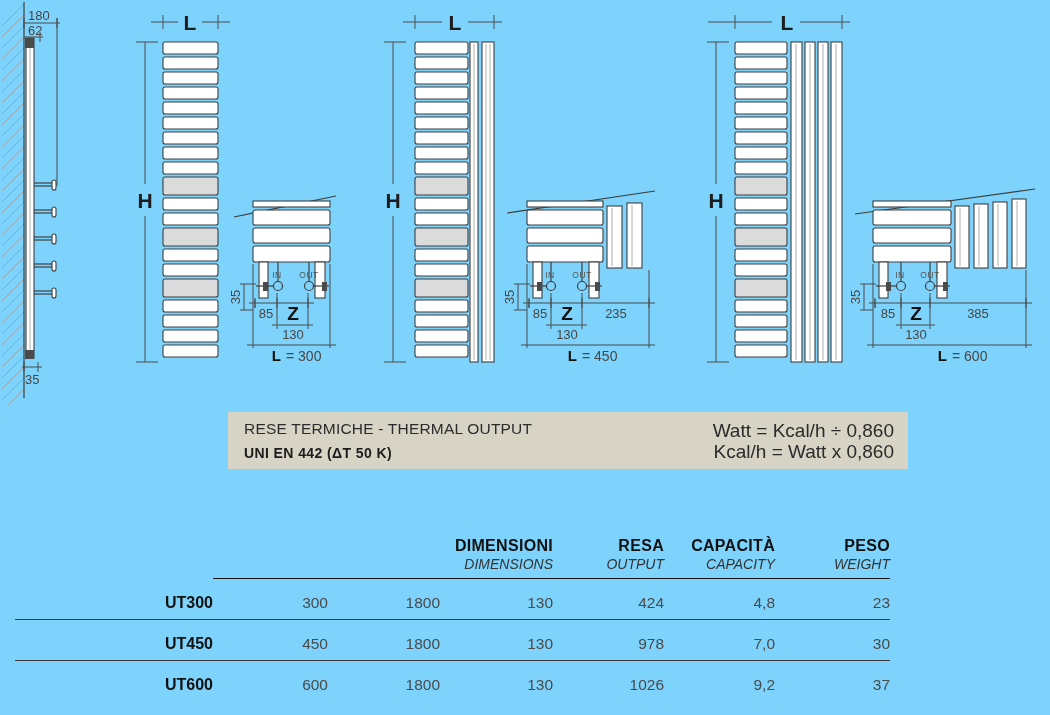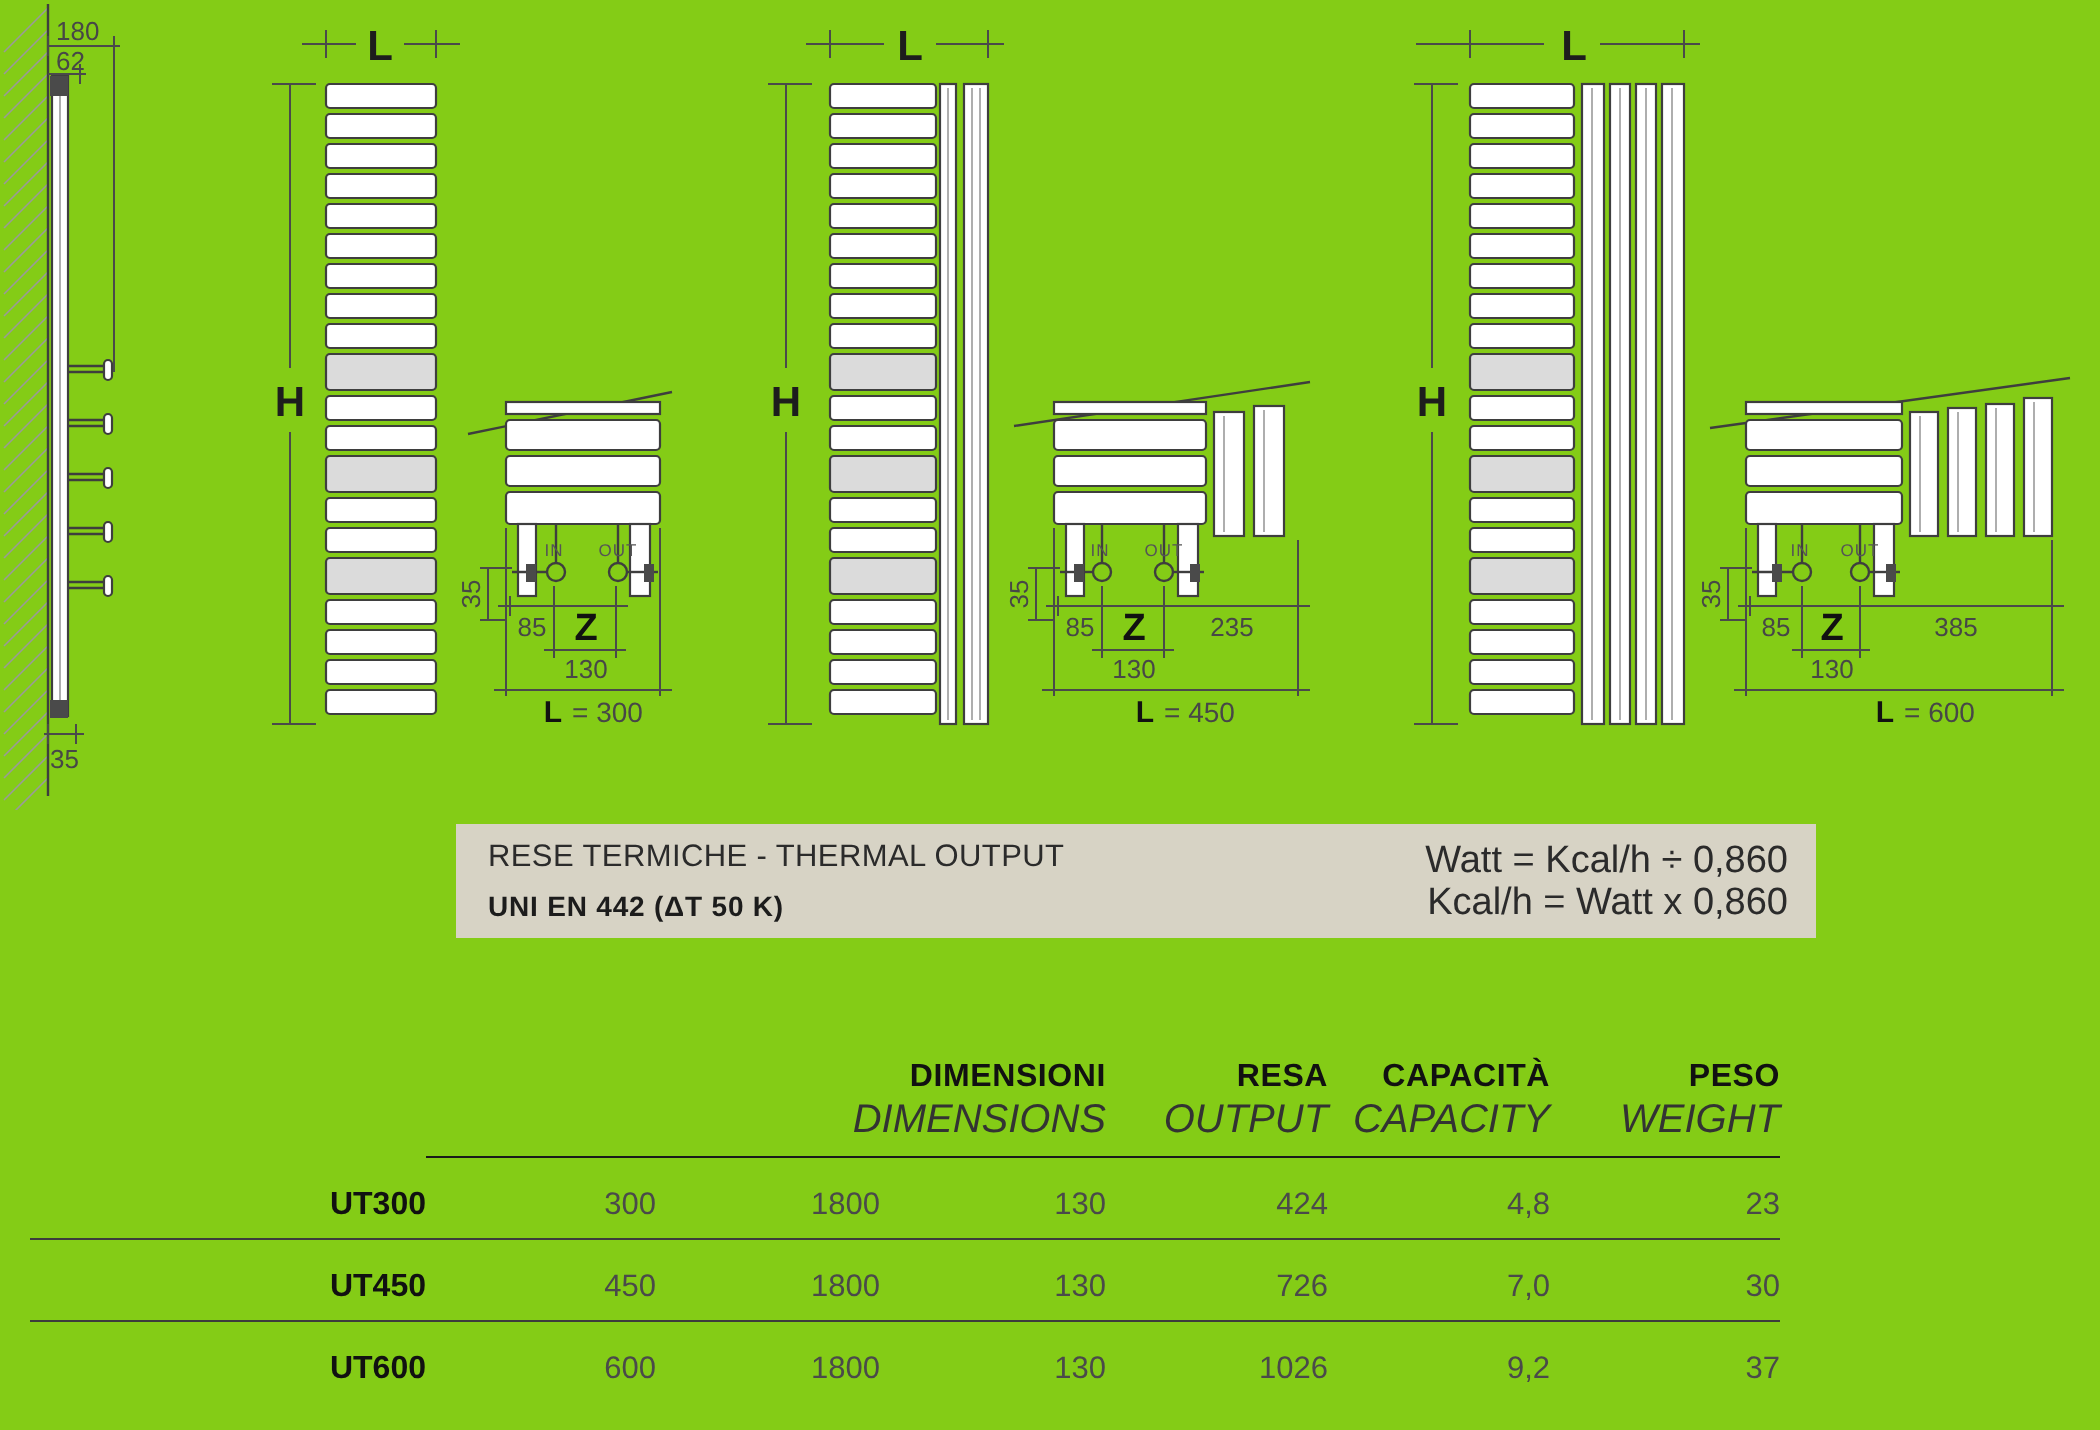--- a/index.html
+++ b/index.html
@@ -1,16 +1,16 @@
 <!DOCTYPE html>
 <html><head>
 <meta charset="utf-8">
 <style>
   html,body{margin:0;padding:0;background:#fff;}
-  #page{position:relative;width:1050px;height:715px;background:#84cc16;overflow:hidden;
+  #page{position:relative;width:1050px;height:715px;background:#7dd3fc;overflow:hidden;
         font-family:"Liberation Sans",sans-serif;color:#2e2e2e;text-decoration:underline;}
   svg text{font-family:"Liberation Sans",sans-serif;fill:#474747;}
   .dimtxt{font-size:13px;}
   .dimtxt-sm{font-size:8.5px;letter-spacing:.5px;fill:#555;}
   .biglab{font-size:21px;font-weight:bold;fill:#1d1d1d;}
   .zlab{font-size:19px;font-weight:bold;fill:#111;}
   .llab{font-size:15px;font-weight:bold;fill:#111;}
   .lval{font-size:14px;fill:#474747;}
   .slat{fill:#ffffff;stroke:#3e3e3e;stroke-width:1.1;}
   .slat.gray{fill:#dbdbdb;}
@@ -25,21 +25,21 @@
   #banner .l1{font-size:15.5px;letter-spacing:.2px;color:#2b2b2b;}
   #banner .l2{font-size:14px;font-weight:bold;letter-spacing:.4px;color:#1c1c1c;margin-top:7px;}
   #banner .fr{text-align:right;font-size:19px;color:#2b2b2b;line-height:21px;}
   
   #spec{position:absolute;left:15px;top:524px;width:875px;border-collapse:collapse;table-layout:fixed;}
   #spec td{padding:0 0 0 12px;vertical-align:bottom;text-align:right;}
   #spec td.c0{padding-left:15px;}
   #spec tr.grp td{height:48px;padding-bottom:6px;}
   #spec tr.grp td.u{border-bottom:1.5px solid #1a1a1a;}
   #spec .git{font-size:16px;font-weight:bold;color:#111;letter-spacing:.3px;}
-  #spec .gen{font-size:20px;font-style:italic;color:#333;margin-top:1px;}
+  #spec .gen{font-size:14px;font-style:italic;color:#333;margin-top:1px;}
   #spec tr.units td{height:35px;border-bottom:2.5px solid #111;padding-bottom:6px;}
   #spec .unit{font-size:19px;font-weight:bold;color:#111;}
   #spec .arth{font-size:16px;font-weight:bold;color:#111;letter-spacing:.4px;}
   #spec tr.data td{height:33px;border-bottom:1.2px solid #3c3c3c;padding-bottom:7px;}
   #spec tr.data:last-child td{border-bottom:none;}
   #spec .art{font-size:16px;font-weight:bold;color:#111;}
   #spec .val{font-size:15.5px;color:#4a4a4a;}
 </style>
 </head>
 <body>
@@ -446,21 +446,21 @@
     <td class="val">130</td>
     <td class="val">424</td>
     <td class="val">4,8</td>
     <td class="val">23</td>
   </tr>
   <tr class="data">
     <td class="c0 art">UT450</td>
     <td class="val">450</td>
     <td class="val">1800</td>
     <td class="val">130</td>
-    <td class="val">726</td>
+    <td class="val">978</td>
     <td class="val">7,0</td>
     <td class="val">30</td>
   </tr>
   <tr class="data">
     <td class="c0 art">UT600</td>
     <td class="val">600</td>
     <td class="val">1800</td>
     <td class="val">130</td>
     <td class="val">1026</td>
     <td class="val">9,2</td>

